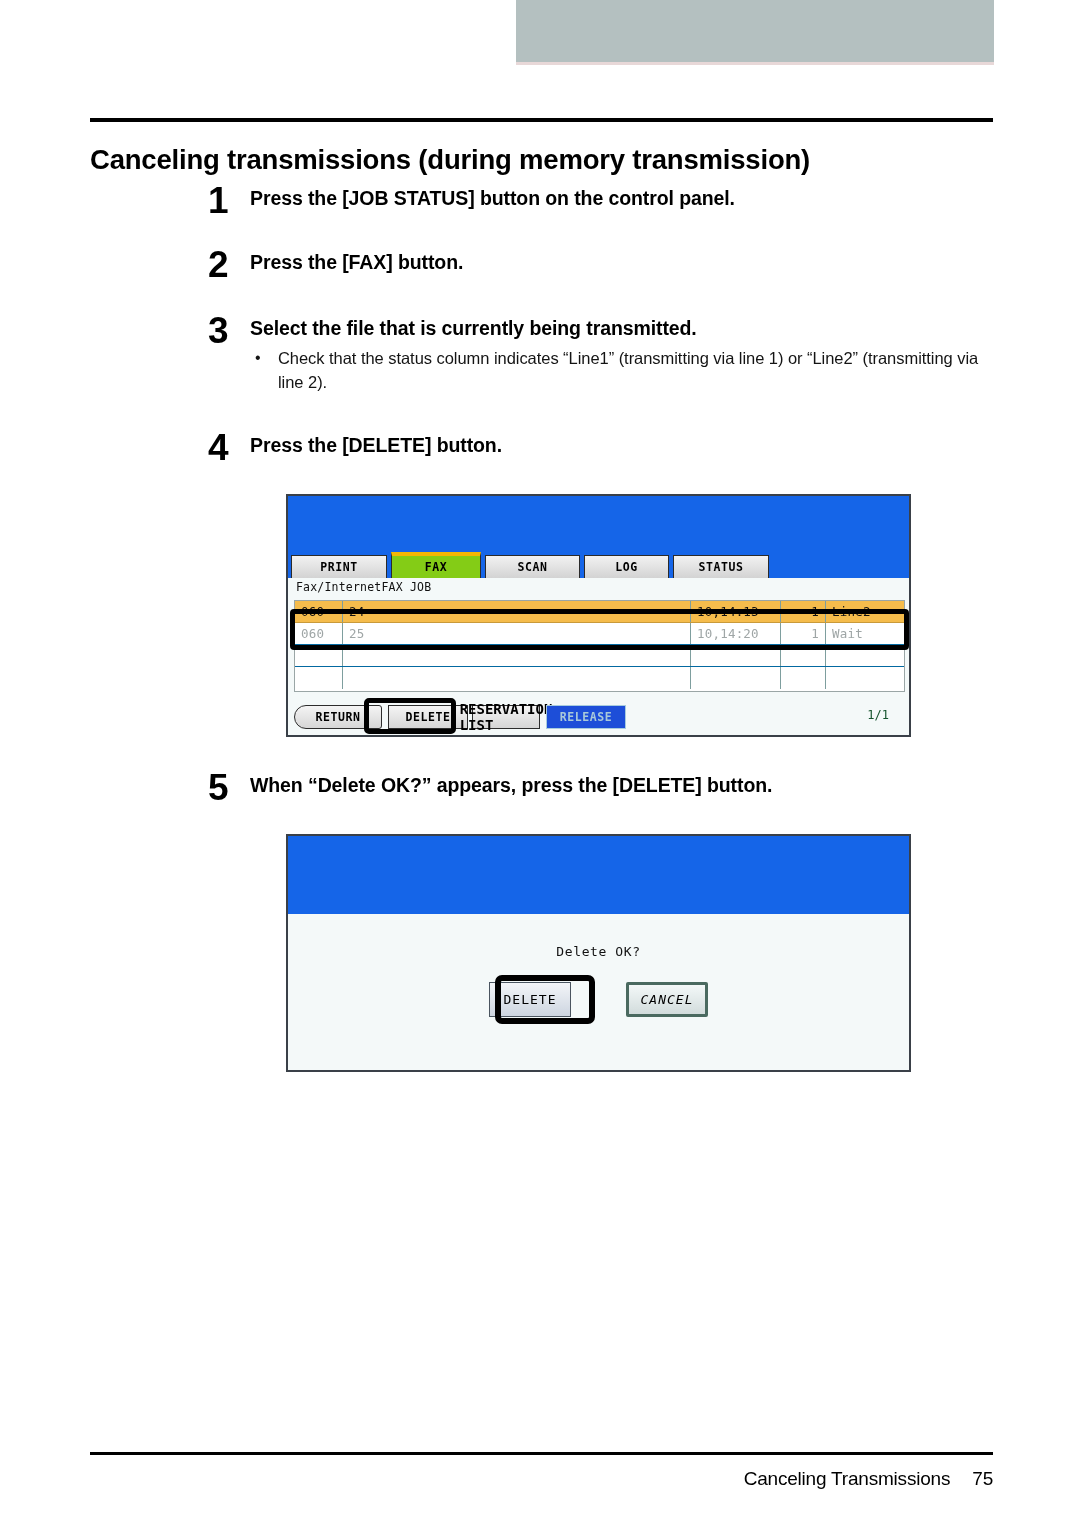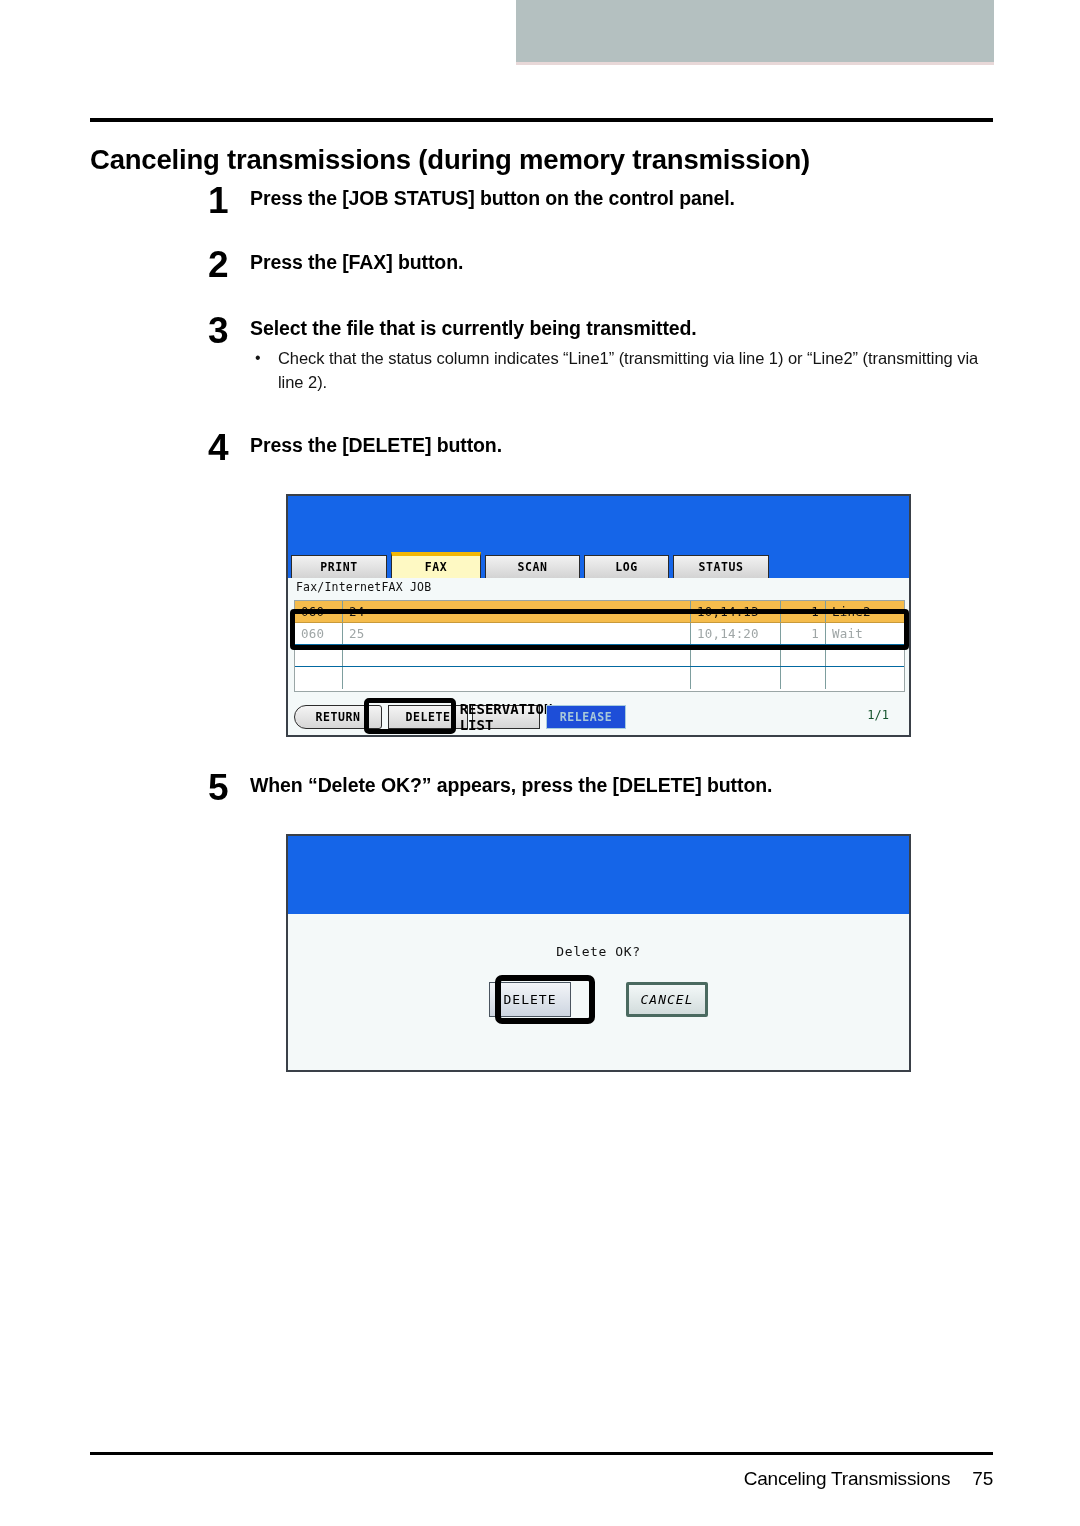--- a/index.html
+++ b/index.html
@@ -148,21 +148,21 @@
     font-weight: bold;
     letter-spacing: 0.6px;
     color: #000;
   }
   .tab.w-print  { width: 96px; }
   .tab.w-fax    { width: 90px; }
   .tab.w-scan   { width: 95px; }
   .tab.w-log    { width: 85px; }
   .tab.w-status { width: 96px; }
   .tab.active {
-    background: #fef9c3;
+    background: #84cc16;
     height: 26px;
     border-top: 4px solid #f2b705;
   }
 
   .lcd-job .job-label {
     position: absolute;
     left: 8px;
     top: 84px;
     font-family: "DejaVu Sans Mono", monospace;
     font-size: 11.5px;

